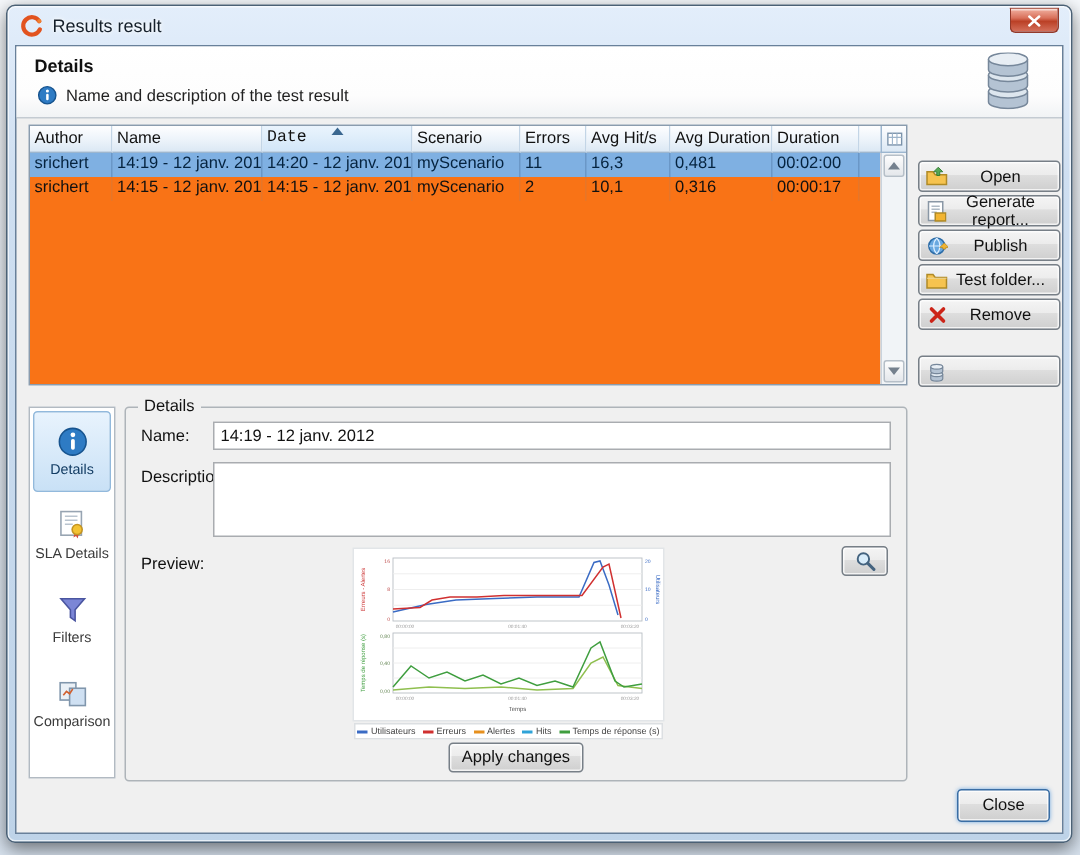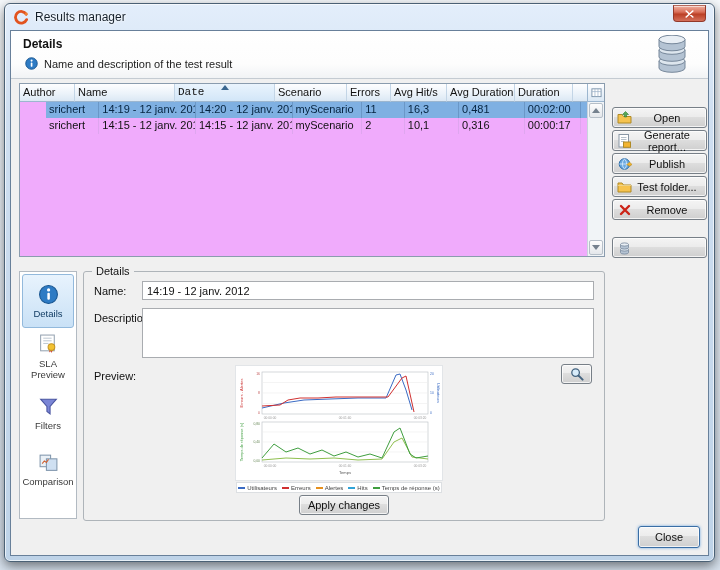--- a/index.html
+++ b/index.html
@@ -43,21 +43,21 @@
     background:#fff; border:1px solid #8a9cae; }
   .thead { position:absolute; top:0; left:0; right:17px; height:18px; display:flex; }
   .th { position:relative; font-size:11px; color:#111; padding:2px 3px 0;
     white-space:nowrap; overflow:hidden;
     background:linear-gradient(180deg,#fefeff 0%,#ecf3fa 55%,#dbe8f4 100%);
     border-right:1px solid #c3d5e6; border-bottom:1px solid #9cb6cf; cursor:pointer; }
   .th.sorted { background:linear-gradient(180deg,#eaf4fd 0%,#d2e6f8 100%);font-family:Liberation Mono, monospace; }
   .sort-arrow { position:absolute; top:1px; left:50%; margin-left:-4px;
     width:0; height:0; border-left:4px solid transparent; border-right:4px solid transparent;
     border-bottom:5px solid #3a6790; }
-  .tbody { position:absolute; top:18px; left:0; right:17px; bottom:0; overflow:hidden; background:#f0abfc;padding-left:26px; }
+  .tbody { position:absolute; top:18px; left:0; right:17px; bottom:0; overflow:hidden; background:#f97316; }
   .tr { display:flex; height:16px; font-size:11px; color:#111; cursor:pointer; }
   .tr.selected { background:#7fb0e2; color:#05233f; }
   .td { padding:1px 3px 0; white-space:nowrap; overflow:hidden; border-right:1px solid rgba(120,140,160,.14); }
   .tr.selected .td { border-right-color:rgba(10,40,80,.18); }
   .td.num { text-align:left; }
   .c0{width:55px}.c1{width:100px}.c2{width:100px}.c3{width:72px}
   .c4{width:44px}.c5{width:56px}.c6{width:68px}.c7{width:58px}.cf{flex:1;border-right:none}
   .chooser { position:absolute; top:0; right:0; width:17px; height:18px;
     background:linear-gradient(180deg,#fefeff,#dbe8f4); border-left:1px solid #9cb6cf;
     border-bottom:1px solid #9cb6cf; display:flex; align-items:center; justify-content:center; cursor:pointer; }
@@ -119,21 +119,21 @@
 
 <div class="window">
 
   <div class="titlebar">
     <span style="display:flex">
       <svg width="16" height="16" viewBox="0 0 16 16">
         <path d="M13.2 5.2 A5.8 5.8 0 1 0 13.6 10.6" fill="none" stroke="#e2531f" stroke-width="2.8" stroke-linecap="round"></path>
         <circle cx="13.2" cy="5" r="1.4" fill="#f08030"></circle>
       </svg>
     </span>
-    <span class="title-text">Results manager</span>
+    <span class="title-text">Results result</span>
     <span class="close-btn">
       <svg width="9" height="8" viewBox="0 0 9 8">
         <path d="M1.2 1 L7.8 7 M7.8 1 L1.2 7" stroke="#fff" stroke-width="1.6" stroke-linecap="round"></path>
       </svg>
     </span>
   </div>
 
   <div class="client">
 
     <div class="header-band">
@@ -287,21 +287,21 @@
         </svg>
         <span>Details</span>
       </div>
       <div class="tab">
         <svg width="21" height="21" viewBox="0 0 20 20">
           <rect x="2.5" y="1" width="13" height="15" fill="#fff" stroke="#97a4b2"></rect>
           <path d="M5 4h8M5 6.5h8M5 9h5" stroke="#b9c4cf" stroke-width="0.9"></path>
           <path d="M11.6 13.5 l-1.2 4 1.7-1 1 1.6 1-4" fill="#d44a3a"></path>
           <circle cx="12.8" cy="12.4" r="3.2" fill="#f3c232" stroke="#c49422"></circle>
         </svg>
-        <span>SLA Preview</span>
+        <span>SLA Details</span>
       </div>
       <div class="tab">
         <svg width="21" height="21" viewBox="0 0 20 20">
           <path d="M2.5 3 h15 l-6 7 v7 l-3 -2.2 v-4.8 z" fill="#7b86d6" stroke="#4a55a0"></path>
         </svg>
         <span>Filters</span>
       </div>
       <div class="tab">
         <svg width="21" height="21" viewBox="0 0 20 20">
           <rect x="2" y="3" width="10" height="11" fill="#eaf0f6" stroke="#8096ac"></rect>

